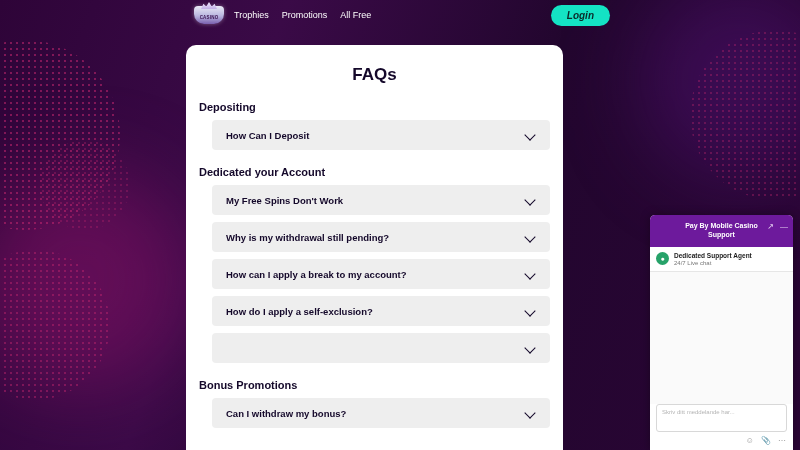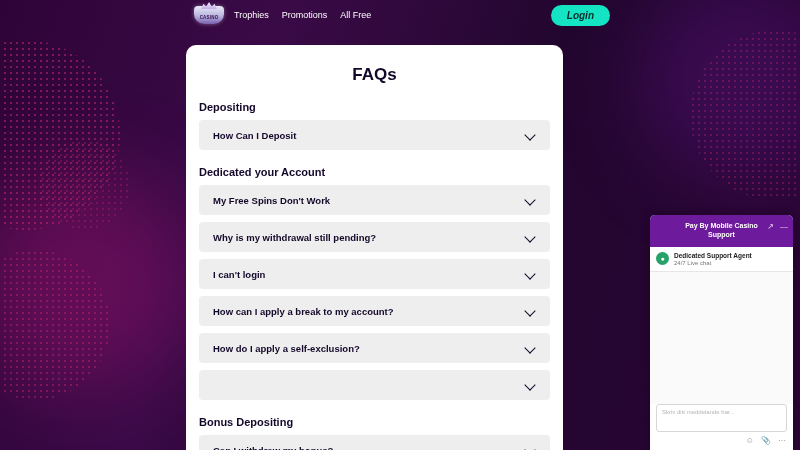--- a/index.html
+++ b/index.html
@@ -133,21 +133,21 @@
     color: #14082a;
     margin-top: 20px;
   }
   .section-title {
     font-size: 11px;
     font-weight: bold;
     color: #14082a;
     margin: 16px 0 7px 13px;
   }
   .acc {
-    margin: 0 13px 7px 13px;
+    margin: 0 13px 7px 26px;
     background: #eeeeee;
     border-radius: 4px;
     height: 30px;
     display: flex;
     align-items: center;
     padding: 0 14px;
     cursor: pointer;
   }
   .acc-label {
     font-size: 9.5px;
@@ -287,38 +287,34 @@
       <div class="section-title">Dedicated your Account</div>
       <div class="acc">
         <span class="acc-label">My Free Spins Don't Work</span>
         <span class="chev"></span>
       </div>
       <div class="acc">
         <span class="acc-label">Why is my withdrawal still pending?</span>
         <span class="chev"></span>
       </div>
       <div class="acc">
-        <span class="acc-label">I can't login</span>
-        <span class="chev"></span>
-      </div>
-      <div class="acc">
         <span class="acc-label">How can I apply a break to my account?</span>
         <span class="chev"></span>
       </div>
       <div class="acc">
         <span class="acc-label">How do I apply a self-exclusion?</span>
         <span class="chev"></span>
       </div>
       <div class="acc">
         <span class="chev"></span>
       </div>
     </div>
 
     <div>
-      <div class="section-title">Bonus Depositing</div>
+      <div class="section-title">Bonus Promotions</div>
       <div class="acc">
         <span class="acc-label">Can I withdraw my bonus?</span>
         <span class="chev"></span>
       </div>
 
     </div>
   </div>
 
   <div id="chat">
     <div class="chat-head">

